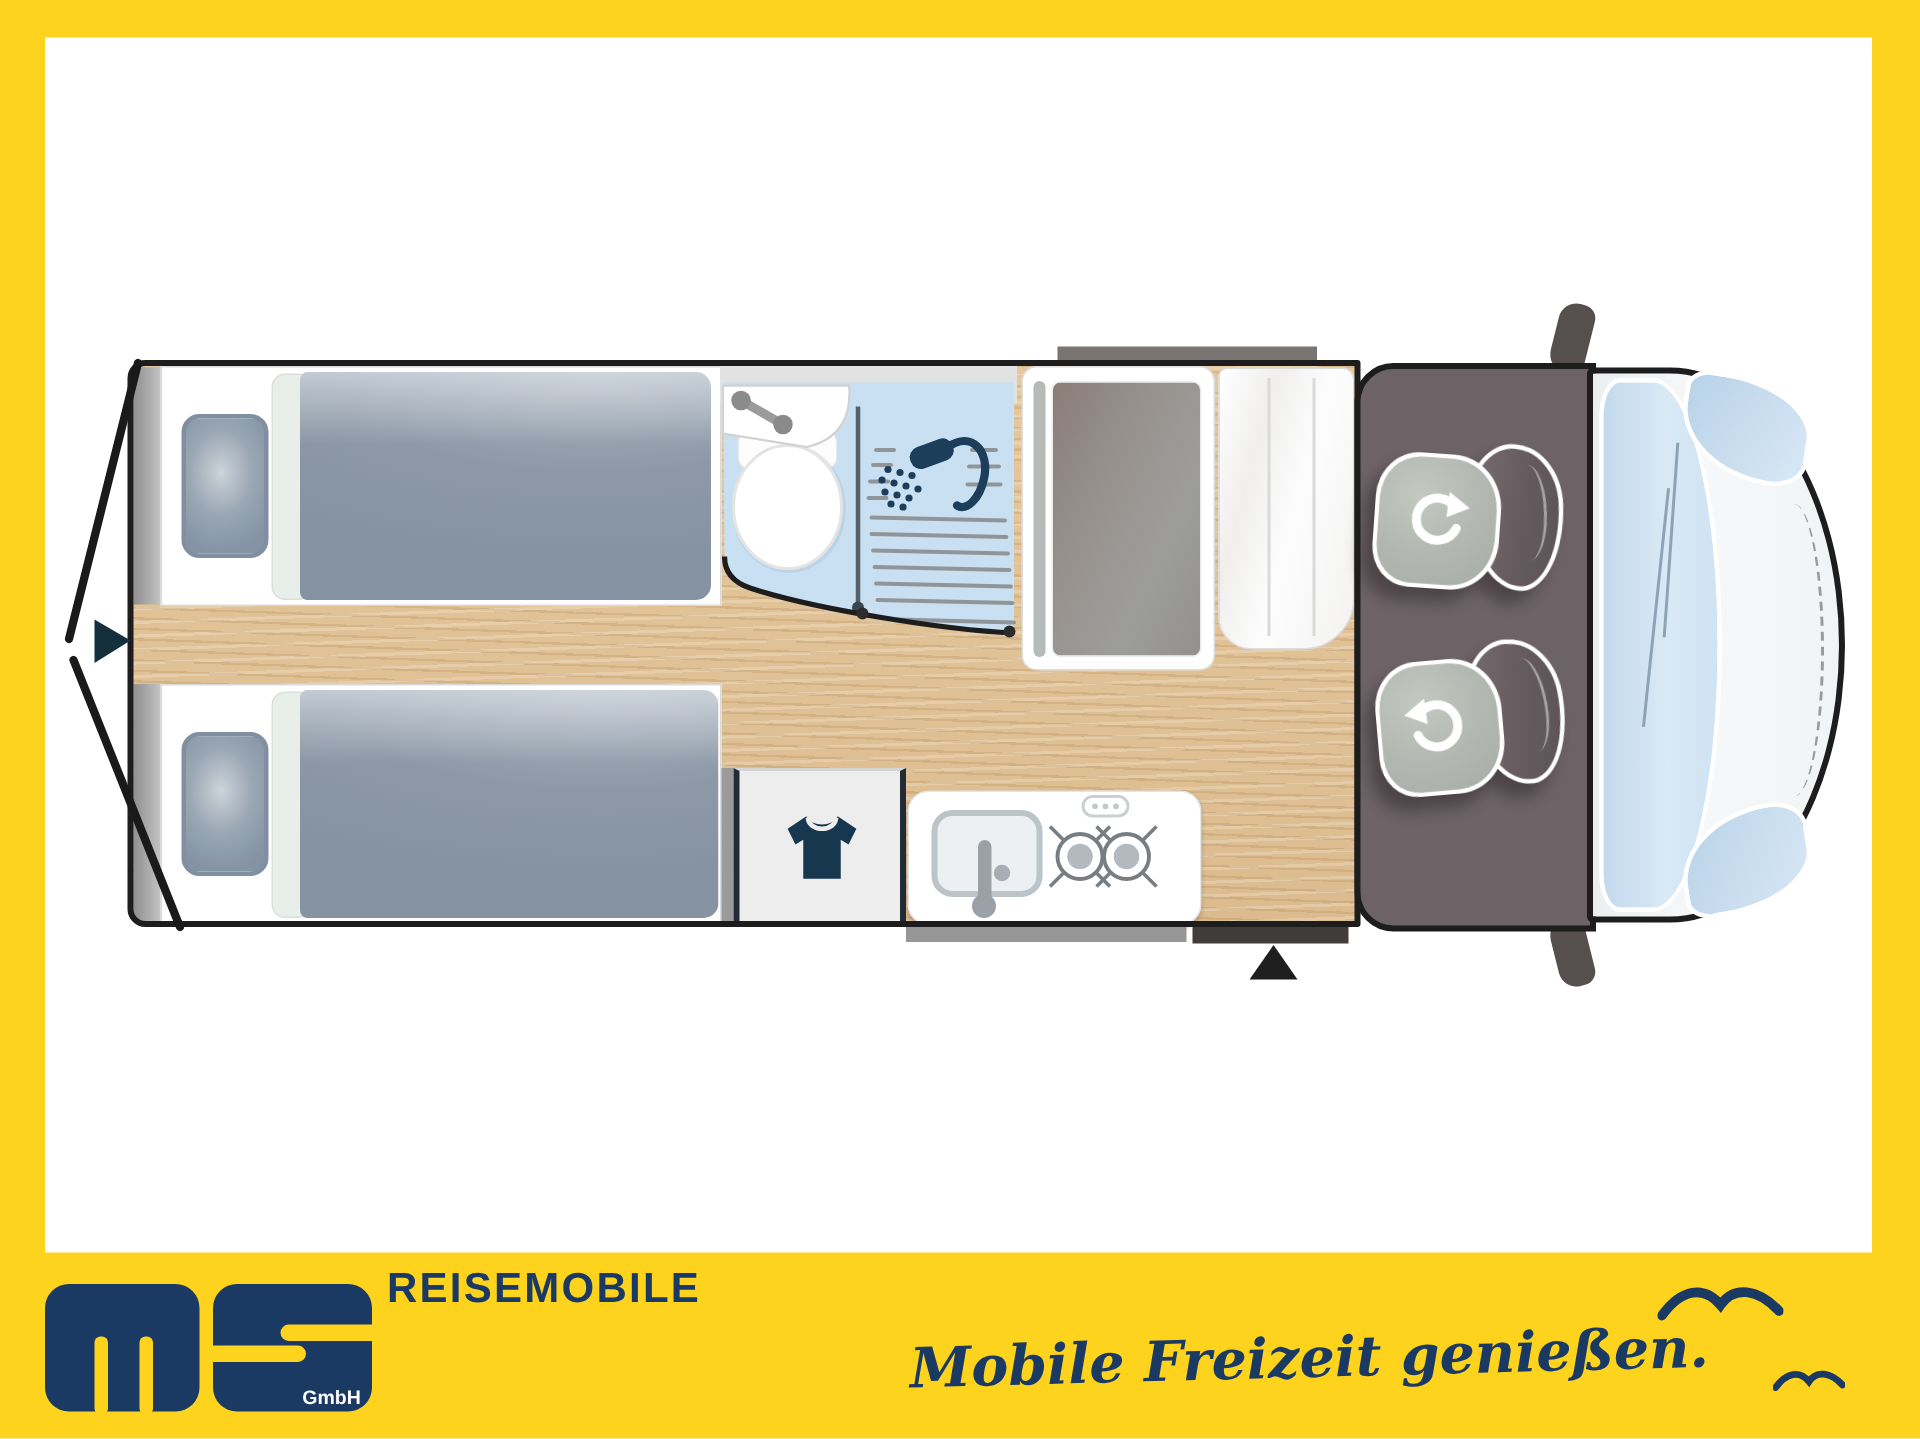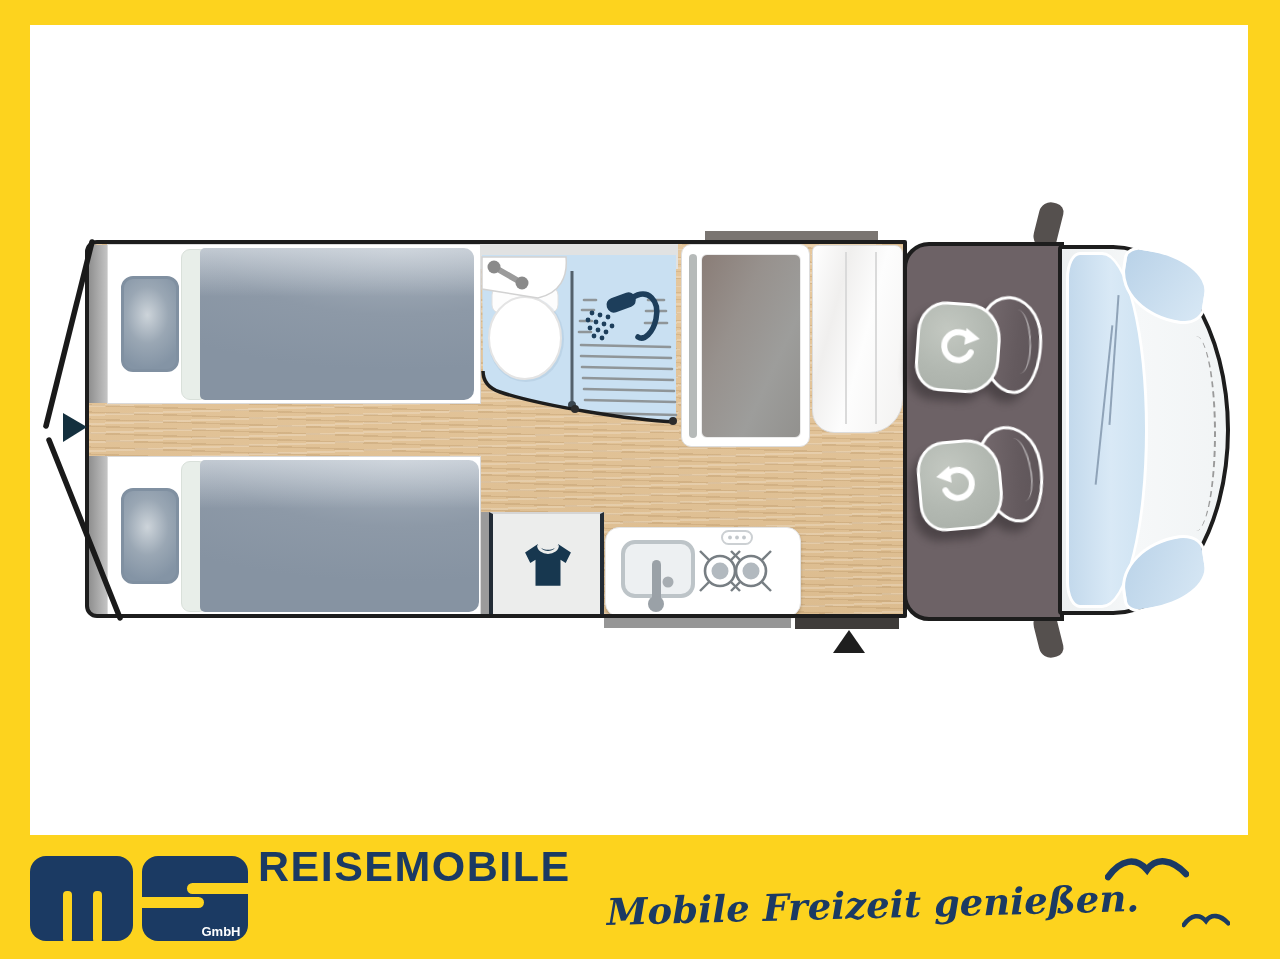--- a/index.html
+++ b/index.html
@@ -76,21 +76,21 @@
   .wiper{position:absolute;width:2px;background:#8fa3b8;}
   #wiper-1{left:34px;top:70px;height:160px;transform:rotate(6deg);}
   #wiper-2{left:44px;top:40px;height:130px;transform:rotate(4deg);}
   .headlight{width:88px;height:70px;border:3px solid #fff;box-sizing:border-box;
     background:linear-gradient(120deg,#b9d2e8 0%,#d8e8f5 100%);}
   #headlight-top{left:1120px;top:251px;transform:rotate(9deg);border-radius:18px 70px 26px 70px / 14px 40px 20px 52px;}
   #headlight-bottom{left:1120px;top:538px;transform:rotate(-9deg);border-radius:70px 26px 70px 18px / 52px 20px 40px 14px;}
   #hood-crease{left:1196px;top:336px;width:18px;height:195px;border-right:2.5px dashed #9a9a9a;
     border-radius:0 100% 100% 0 / 0 50% 50% 0;}
   
-  #wordmark{left:258px;top:845px;font-size:43px;font-weight:bold;letter-spacing:1.5px;color:#1b3a63;line-height:1;}
+  #wordmark{left:258px;top:845px;font-size:28px;font-weight:bold;letter-spacing:1.5px;color:#1b3a63;line-height:1;}
   #slogan{left:606px;top:890px;font-size:37px;font-style:italic;font-weight:bold;color:#1b3a63;
     font-family:"DejaVu Serif",serif;transform:rotate(-1.5deg);transform-origin:left top;line-height:1.2;}
   svg{display:block;}
 </style>
 </head>
 <body>
 
 <div class="abs" id="content-panel"></div>
 
 <div class="abs" id="slide-rail"></div>

